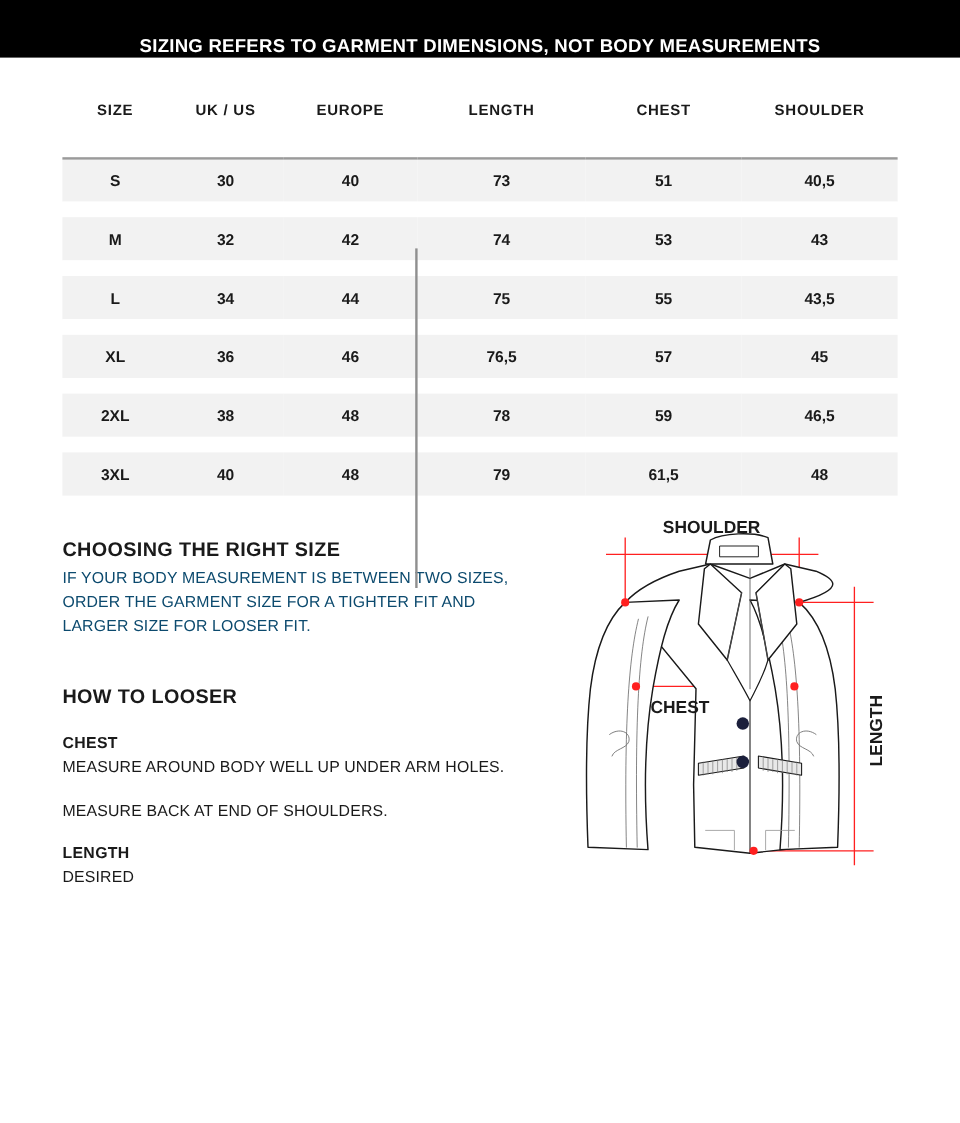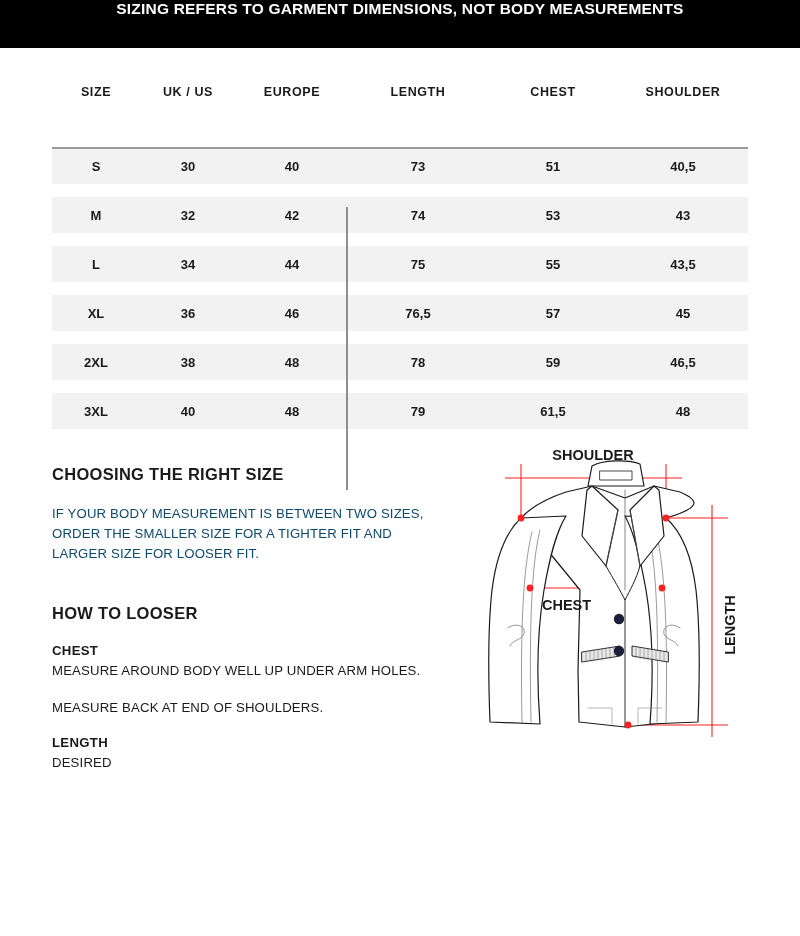--- a/index.html
+++ b/index.html
@@ -16,21 +16,21 @@
     position: relative;
     overflow: hidden;
   }
 
   
   .banner {
     width: 800px;
     height: 48px;
     background: #000000;
     display: flex;
-    align-items: flex-start;
+    align-items: flex-end;
     justify-content: center;
   }
   .banner-text {
     color: #ffffff;
     font-size: 15.5px;
     font-weight: bold;
     letter-spacing: 0.2px;
     text-align: center;
     white-space: nowrap;
   }
@@ -48,21 +48,21 @@
     border-collapse: collapse;
     table-layout: fixed;
   }
 
   .size-table th {
     font-size: 12.5px;
     font-weight: bold;
     letter-spacing: 0.6px;
     color: #1a1a1a;
     text-align: center;
-    padding-bottom: 48px;
+    padding-bottom: 32px;
     vertical-align: top;
   }
 
   .size-table thead tr {
     border-bottom: 2px solid #9a9a9a;
   }
 
   .size-table tbody tr.data-row {
     background: #f2f2f2;
     height: 36px;
@@ -113,21 +113,21 @@
   .left-col {
     width: 410px;
     flex: none;
   }
 
   .section-title {
     font-size: 16.5px;
     font-weight: bold;
     letter-spacing: 0.3px;
     color: #1a1a1a;
-    margin-bottom: 20px;
+    margin-bottom: 4px;
   }
 
   .body-text {
     font-size: 13.2px;
     line-height: 20px;
     color: #0c4a6e;
     letter-spacing: 0.15px;
   }
 
   .section-title.second {
@@ -248,21 +248,21 @@
   </table>
 </div>
 
 <div class="lower">
 
   <div class="left-col">
 
     <div class="section-title">CHOOSING THE RIGHT SIZE</div>
     <div class="body-text">
       <div>IF YOUR BODY MEASUREMENT IS BETWEEN TWO SIZES,</div>
-      <div>ORDER THE SMALLER SIZE FOR A TIGHTER FIT AND</div>
+      <div>ORDER THE GARMENT SIZE FOR A TIGHTER FIT AND</div>
       <div>LARGER SIZE FOR LOOSER FIT.</div>
     </div>
 
     <div class="section-title second">HOW TO LOOSER</div>
 
     <div class="measure-block">
       <div class="measure-term">CHEST</div>
       <div class="measure-desc">MEASURE AROUND BODY WELL UP UNDER ARM HOLES.</div>
     </div>
 

